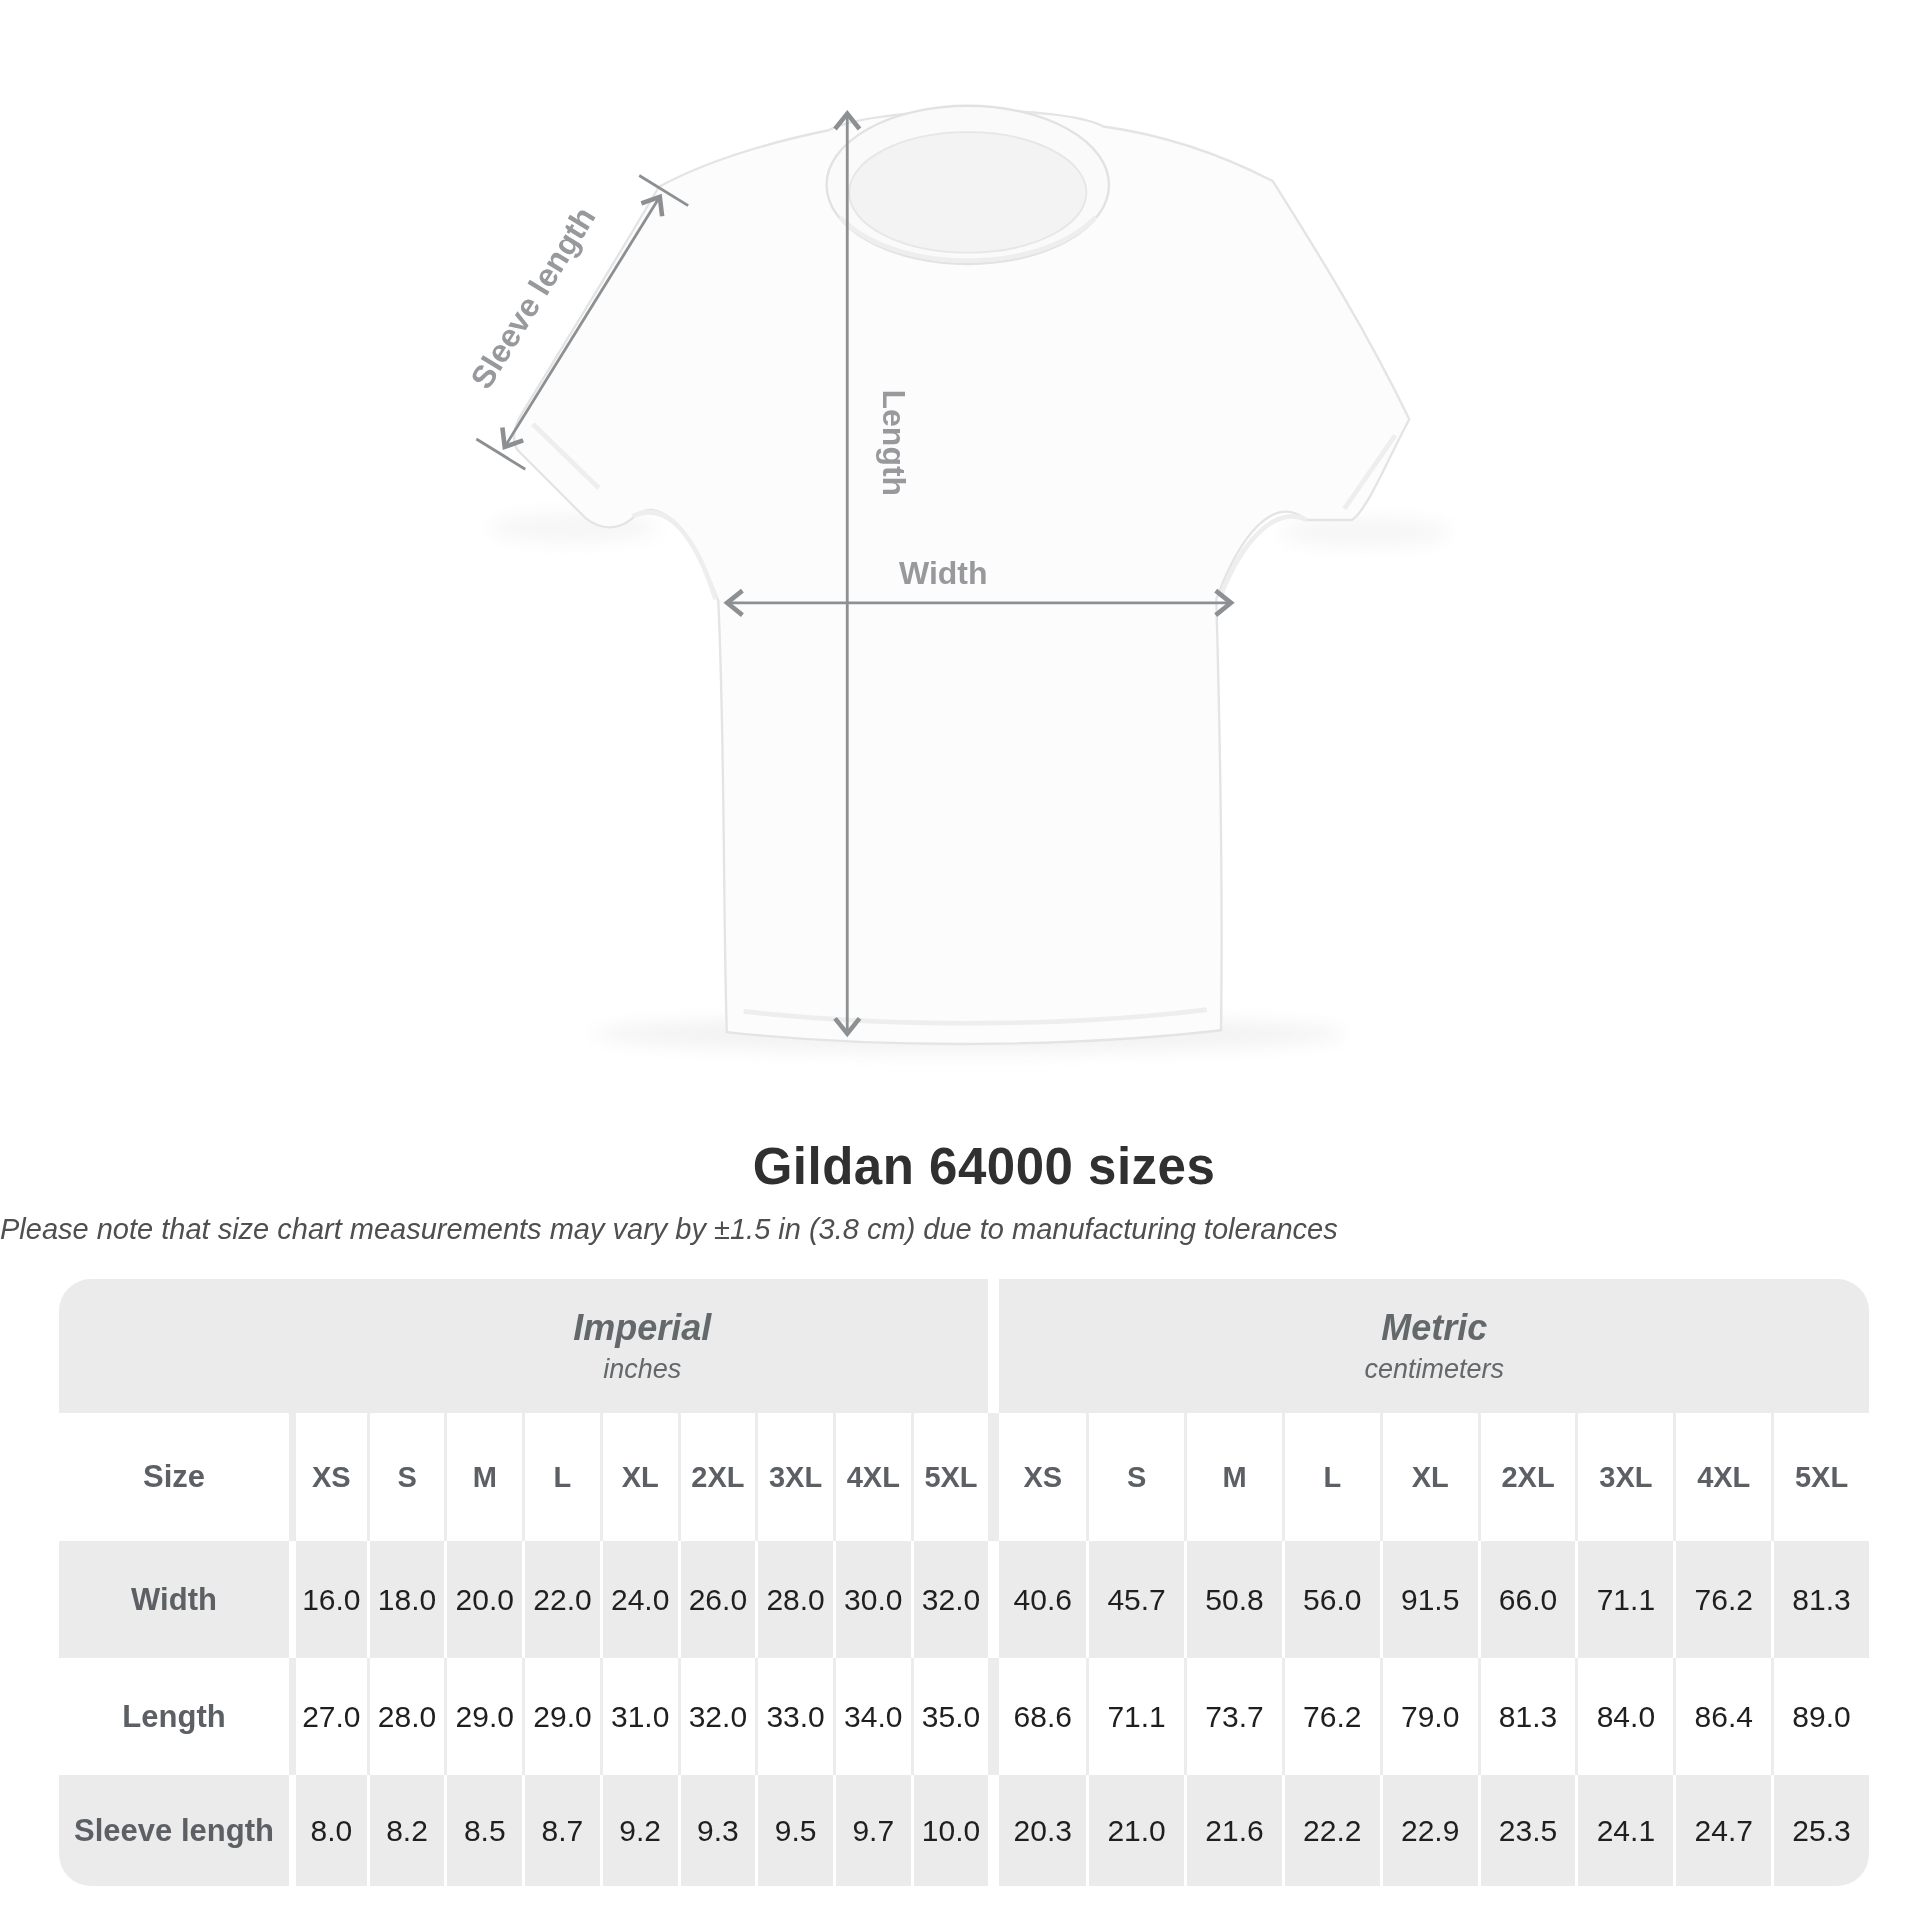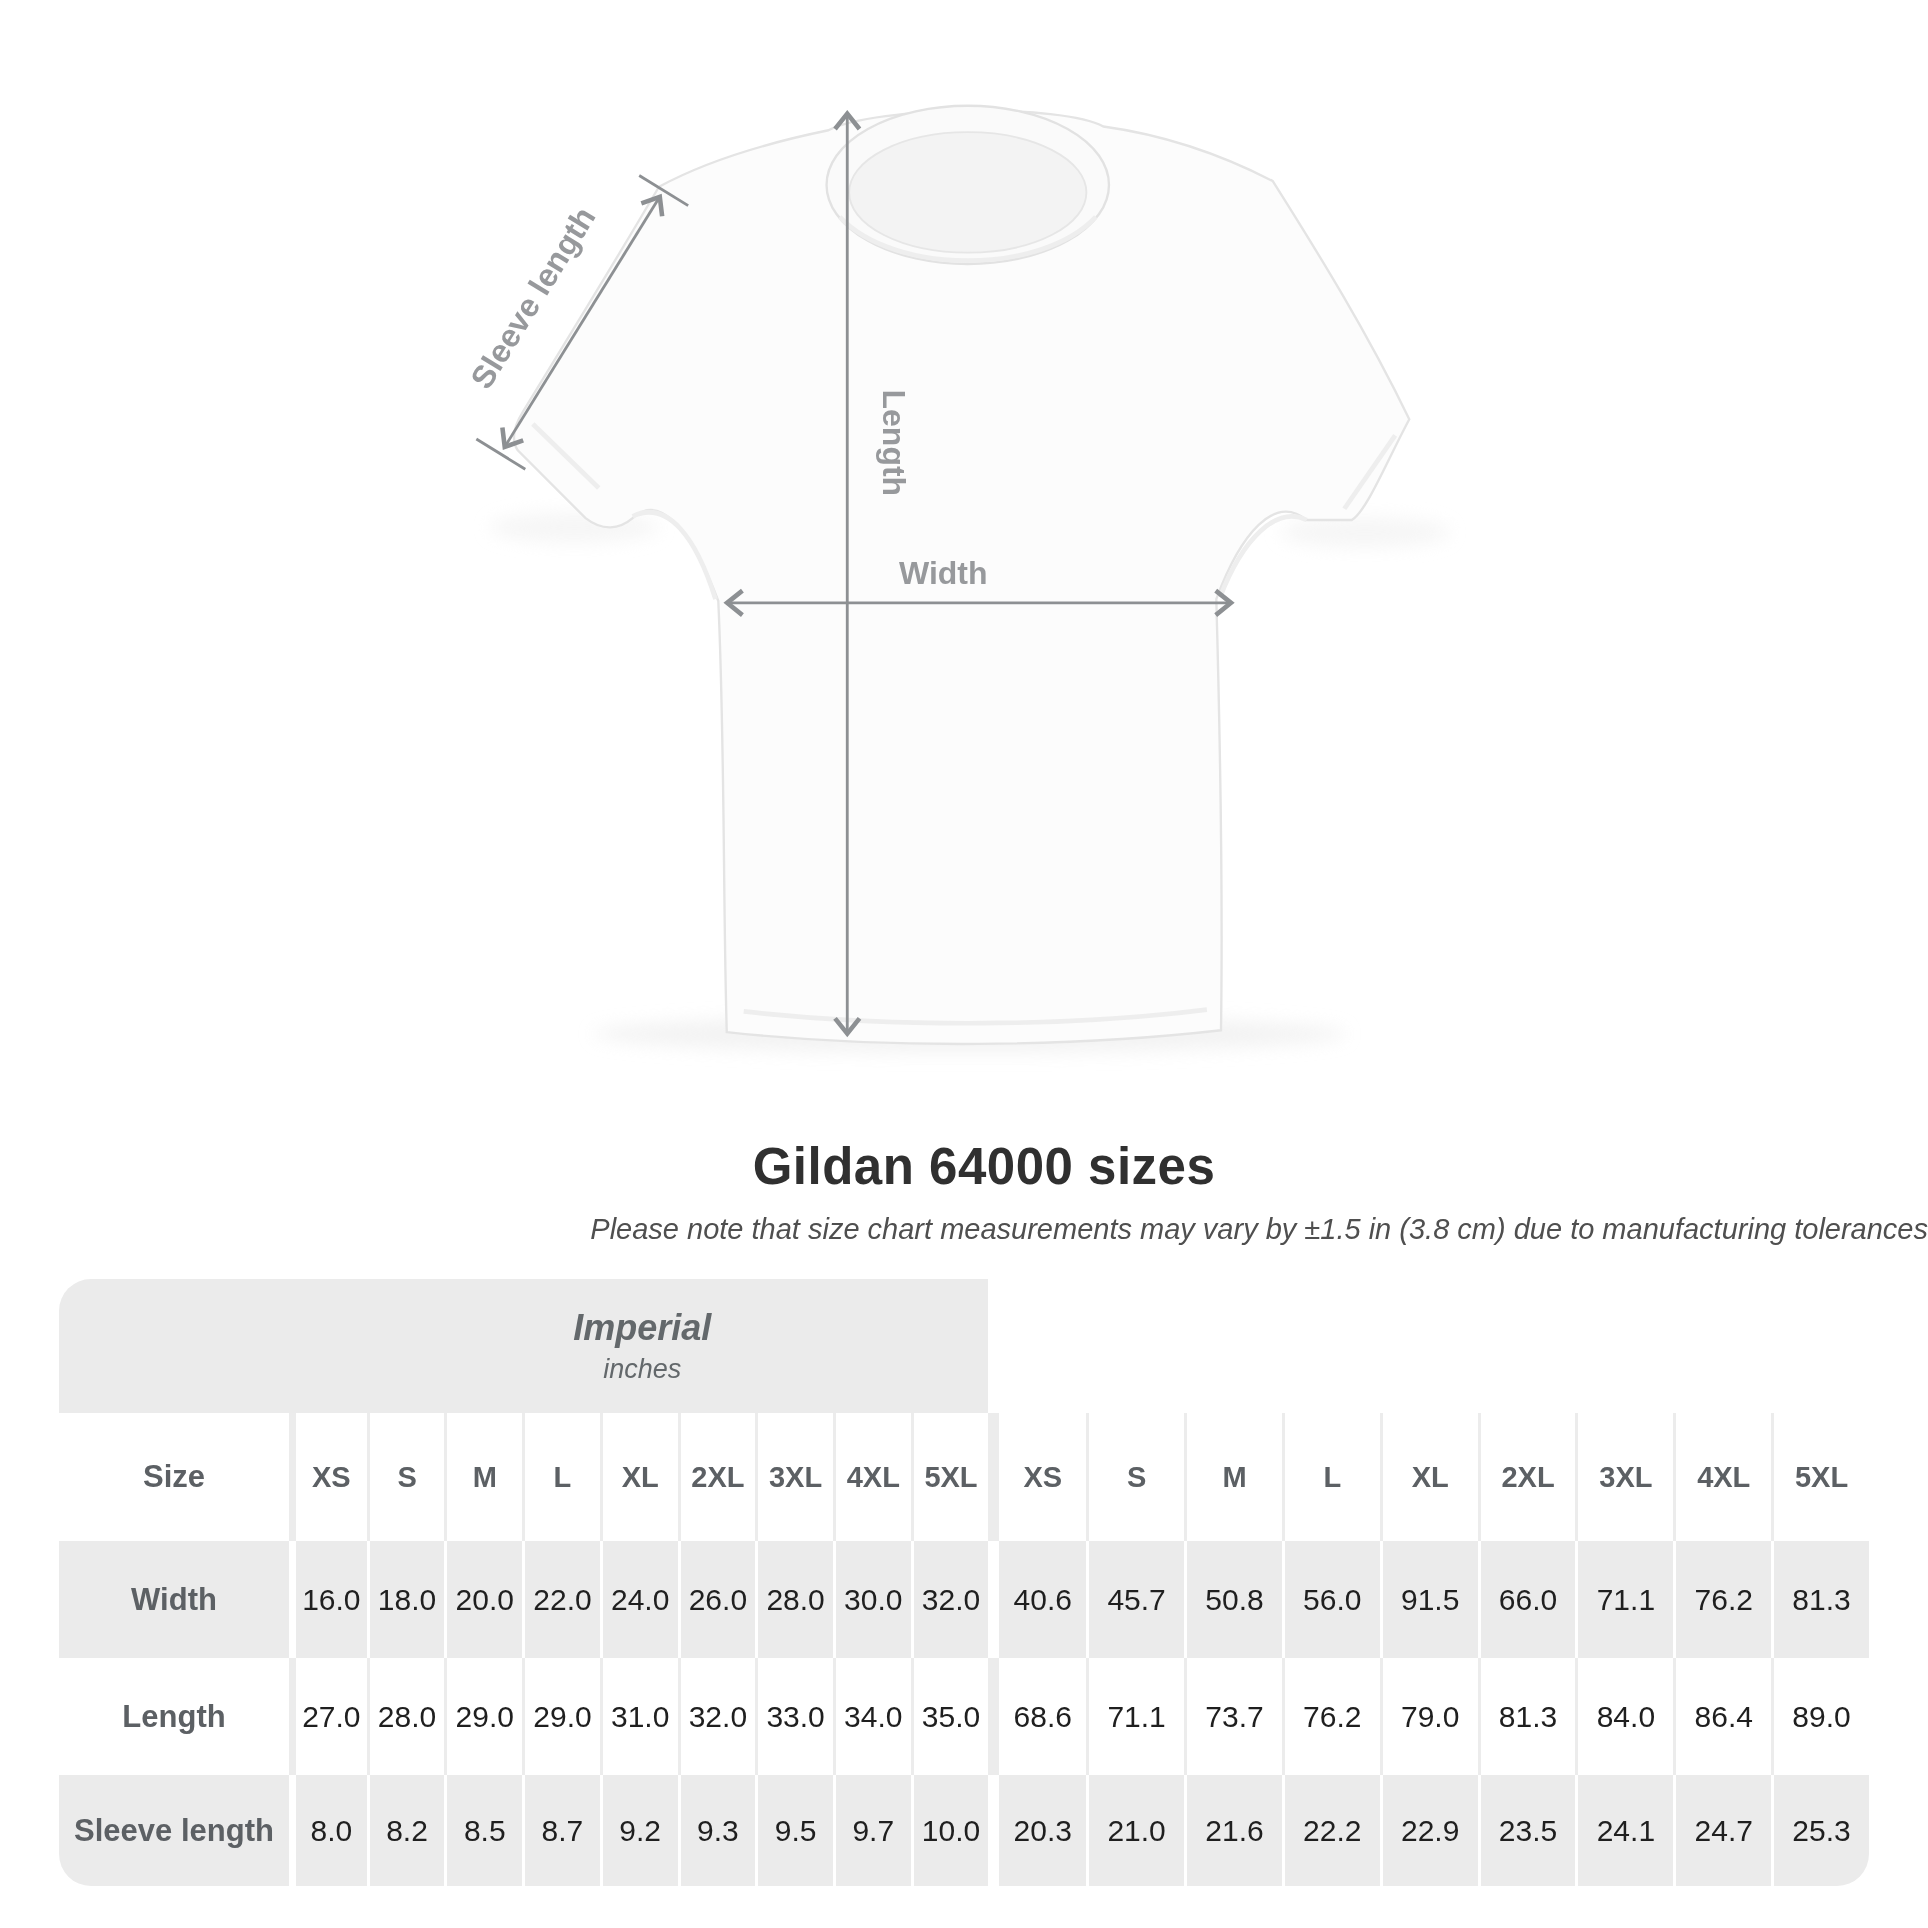--- a/index.html
+++ b/index.html
@@ -15,21 +15,21 @@
   .dimtick{stroke:#8d9093;stroke-width:3;fill:none;}
   .dimlabel{fill:#97999c;font-size:34px;font-weight:bold;}
   .shirt-outline{fill:#fcfcfc;stroke:#e4e4e4;stroke-width:2.5;}
   .shade{fill:none;stroke:#eeeeee;stroke-width:5;}
   
   .title{
     position:absolute;left:0;top:1137px;width:100%;text-align:center;
     font-size:51px;font-weight:bold;color:#303030;letter-spacing:0.5px;margin-left:20px;
   }
   .subtitle{
-    position:absolute;left:0;top:1213px;width:100%;text-align:right;
+    position:absolute;left:0;top:1213px;width:100%;text-align:left;
     font-size:29px;font-style:italic;color:#4f4f4f;
   }
   
   #sizetable{position:absolute;left:59px;top:1279px;width:1810px;}
   .trow{display:grid;grid-template-columns:var(--cols);}
   .c{display:flex;align-items:center;justify-content:center;box-sizing:border-box;}
   
   .band{height:134px;}
   .band .bcell{background:var(--band);flex-direction:column;gap:5.6px;}
   .band .bcell.imp{grid-column:1/span 10;border-top-left-radius:32px;padding-left:237px;}
@@ -112,20 +112,24 @@
 
   <div class="title">Gildan 64000 sizes</div>
   <div class="subtitle">Please note that size chart measurements may vary by ±1.5 in (3.8 cm) due to manufacturing tolerances</div>
 
   <div id="sizetable">
 
     <div class="trow band">
       <div class="c bcell imp">
         <div class="gname">Imperial</div>
         <div class="gsub">inches</div>
+      </div>
+      <div class="c bcell met">
+        <div class="gname">Metric</div>
+        <div class="gsub">centimeters</div>
       </div>
     </div>
 
     <div class="trow white hdr">
       <div class="c lab">Size</div>
 
     <div class="c d colh g8">XS</div>
         <div class="c d colh">S</div>
         <div class="c d colh">M</div>
         <div class="c d colh">L</div>

